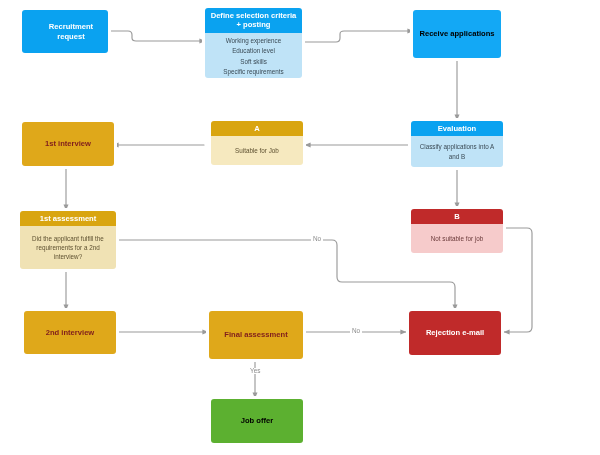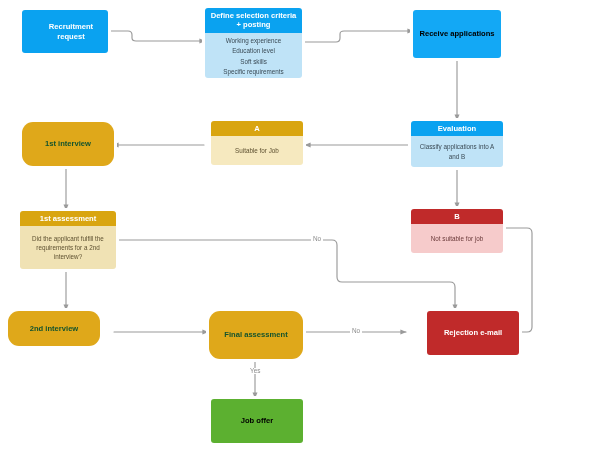--- a/index.html
+++ b/index.html
@@ -66,21 +66,21 @@
   }
   .node.solid .head {
     flex: 1 1 auto;
     font-weight: bold;
   }
   
   .blue-dark  { background: #0aa2f0; color: #ffffff; padding-left: 12px; }
   .blue-mid   { background: #13a8f5; color: #000000; }
   .blue-light { background: #bfe3f7; color: #3a4a55; }
   .gold-dark  { background: #d9a510; color: #ffffff; }
-  .gold-mid   { background: #dfa81a; color: #14532d; border-radius: 11px; }
+  .gold-mid   { background: #dfa81a; color: #7f1d1d; }
   .gold-light { background: #f6e9bf; color: #5d5030; }
   .gold-pale  { background: #f0e2b4; color: #5d5030; }
   .red-dark   { background: #c02a2a; color: #ffffff; }
   .red-light  { background: #f6cbcb; color: #6a3a3a; }
   .green      { background: #5cb030; color: #000000; }
 
   .edge-label {
     position: absolute;
     font-size: 6.4px;
     color: #8a8a8a;
@@ -161,29 +161,29 @@
 
   <div class="node solid gold-mid" style="left:22px; top:122px; width:92px; height:44px;">
     <div class="head">1st interview</div>
   </div>
 
   <div class="node" style="left:20px; top:211px; width:96px; height:58px;">
     <div class="head gold-dark">1st assessment</div>
     <div class="body gold-pale">Did the applicant fulfill the requirements for a 2nd interview?</div>
   </div>
 
-  <div class="node solid gold-mid" style="left:8px; top:311px; width:92px; height:35px;">
+  <div class="node solid gold-mid" style="left:24px; top:311px; width:92px; height:43px;">
     <div class="head">2nd interview</div>
   </div>
 
   <div class="node solid gold-mid" style="left:209px; top:311px; width:94px; height:48px;">
     <div class="head">Final assessment</div>
   </div>
 
-  <div class="node solid red-dark" style="left:427px; top:311px; width:92px; height:44px;">
+  <div class="node solid red-dark" style="left:409px; top:311px; width:92px; height:44px;">
     <div class="head">Rejection e-mail</div>
   </div>
 
   <div class="node solid green" style="left:211px; top:399px; width:92px; height:44px;">
     <div class="head">Job offer</div>
   </div>
 
   <span class="edge-label" style="left:311px; top:236px;">No</span>
   <span class="edge-label" style="left:350px; top:328px;">No</span>
   <span class="edge-label" style="left:248px; top:368px;">Yes</span>

